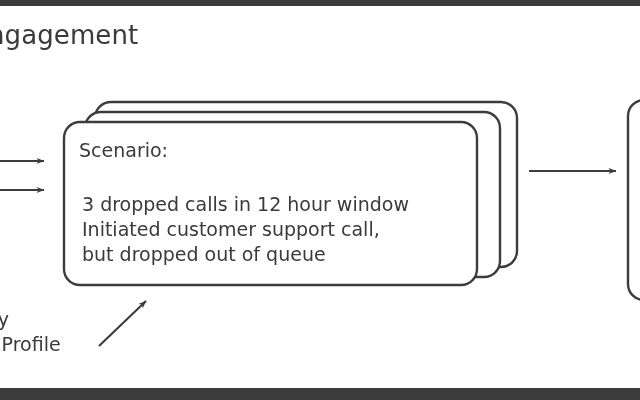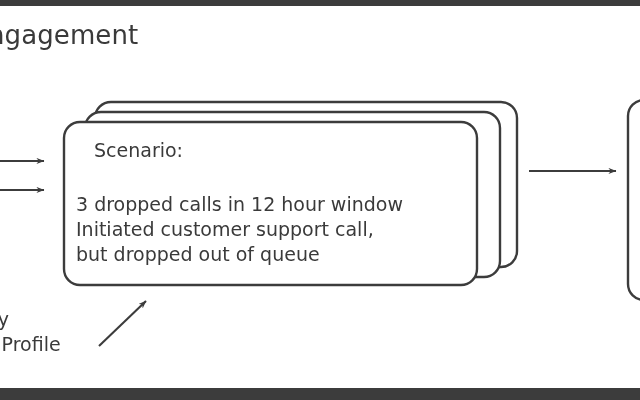--- a/index.html
+++ b/index.html
@@ -43,26 +43,26 @@
     white-space: nowrap;
   }
 
   .card-text {
     position: absolute;
     color: #3a3a3a;
     white-space: pre;
     line-height: 1.32;
   }
   #scenario-label {
-    left: 94px;
+    left: 79px;
     top: 138px;
     font-size: 19px;
   }
   #scenario-body {
-    left: 76px;
+    left: 82px;
     top: 192px;
     font-size: 19px;
   }
 
   .side-label {
     position: absolute;
     color: #3a3a3a;
     font-size: 19px;
     white-space: nowrap;
   }

